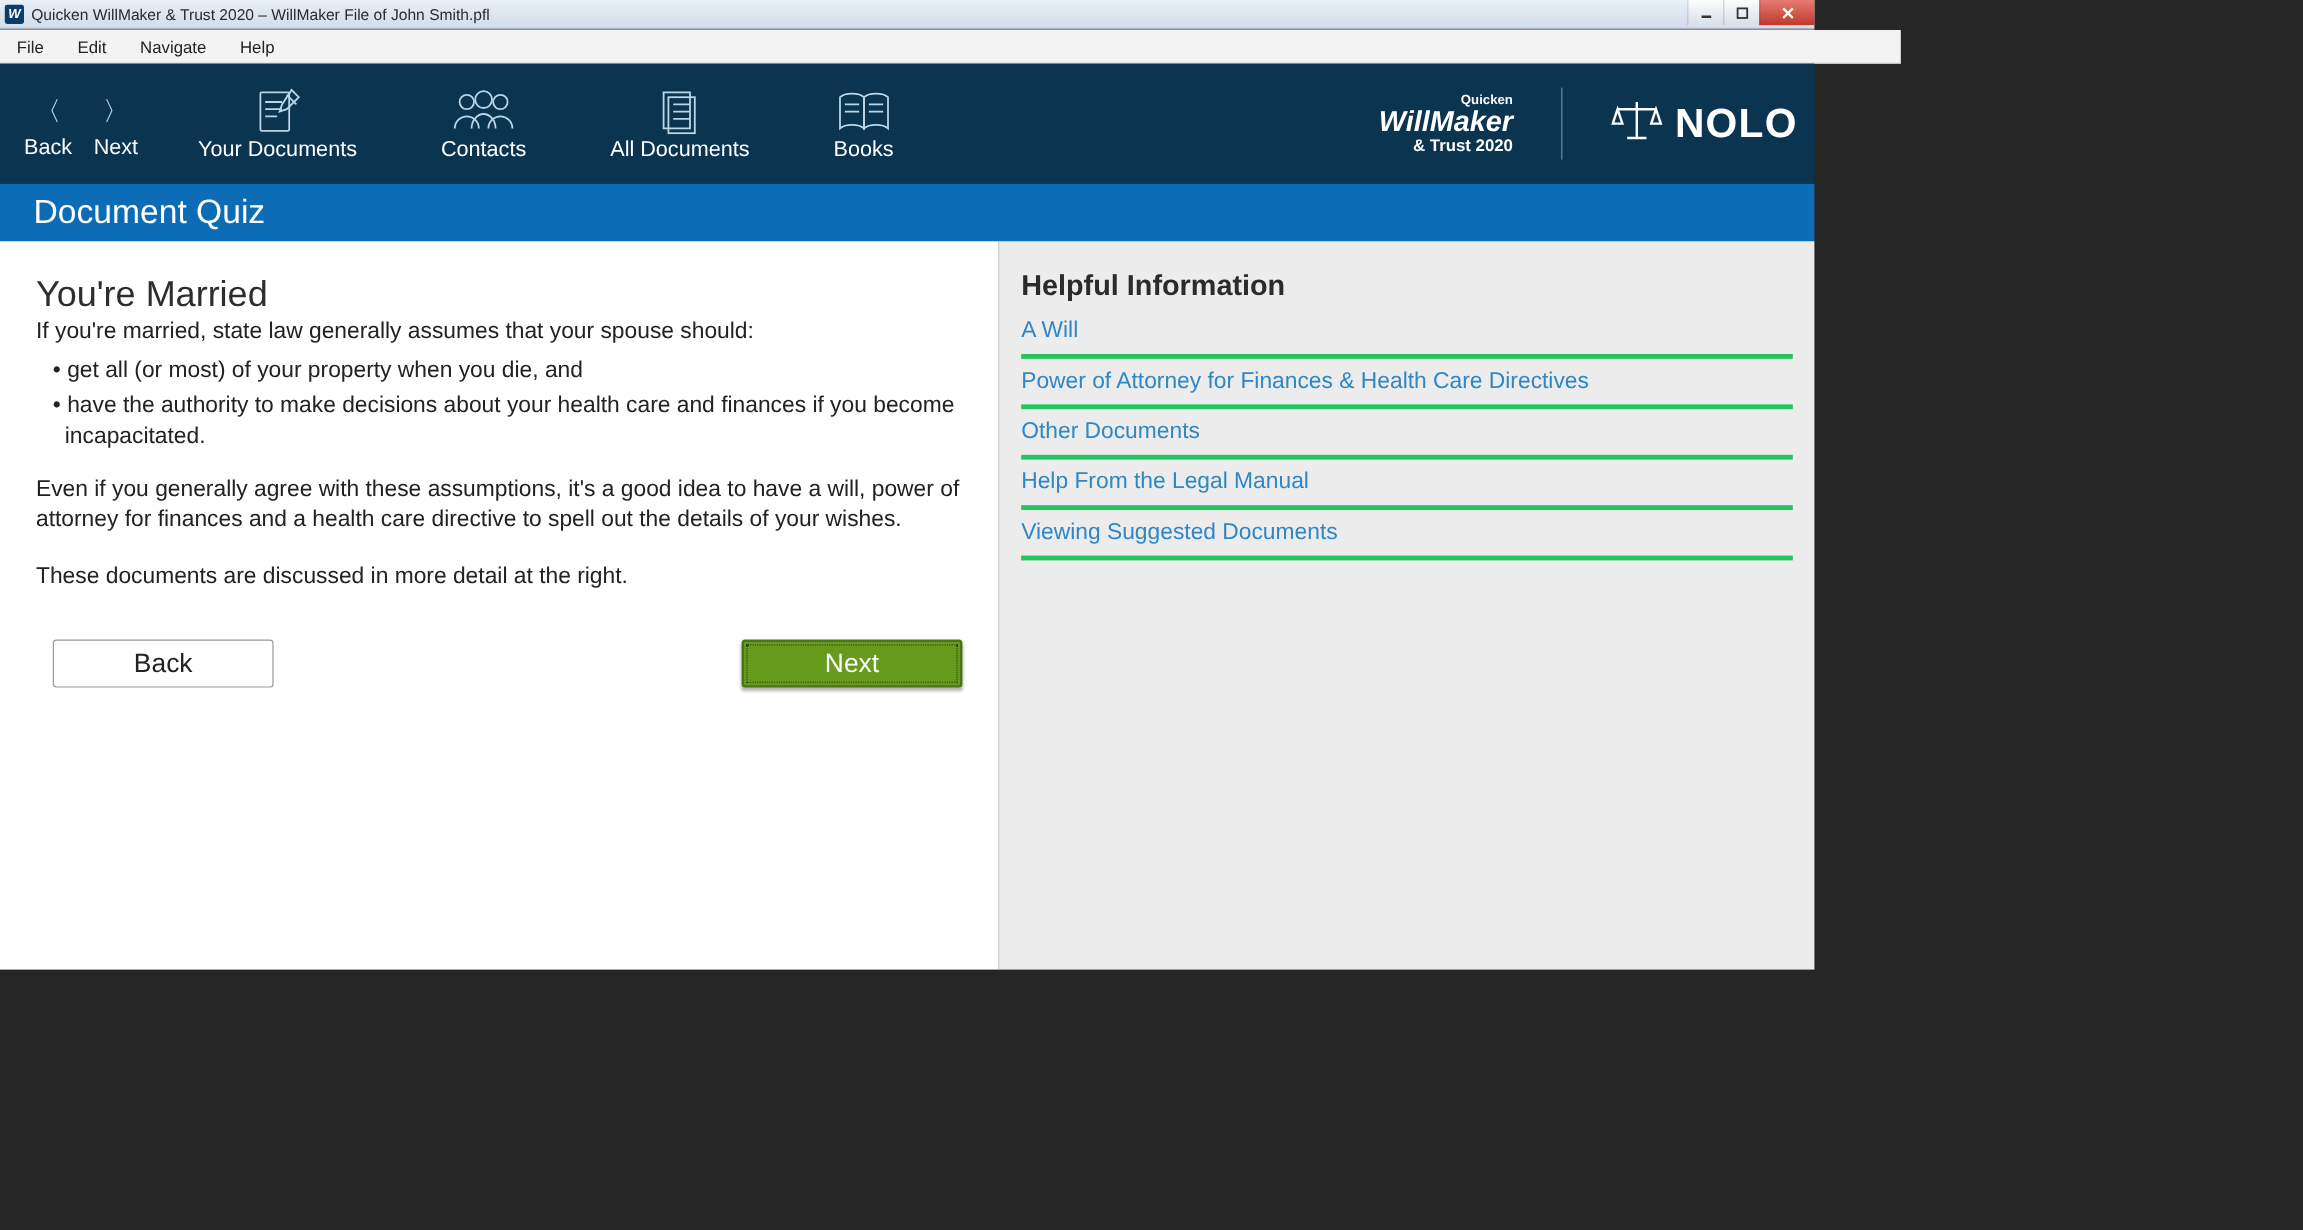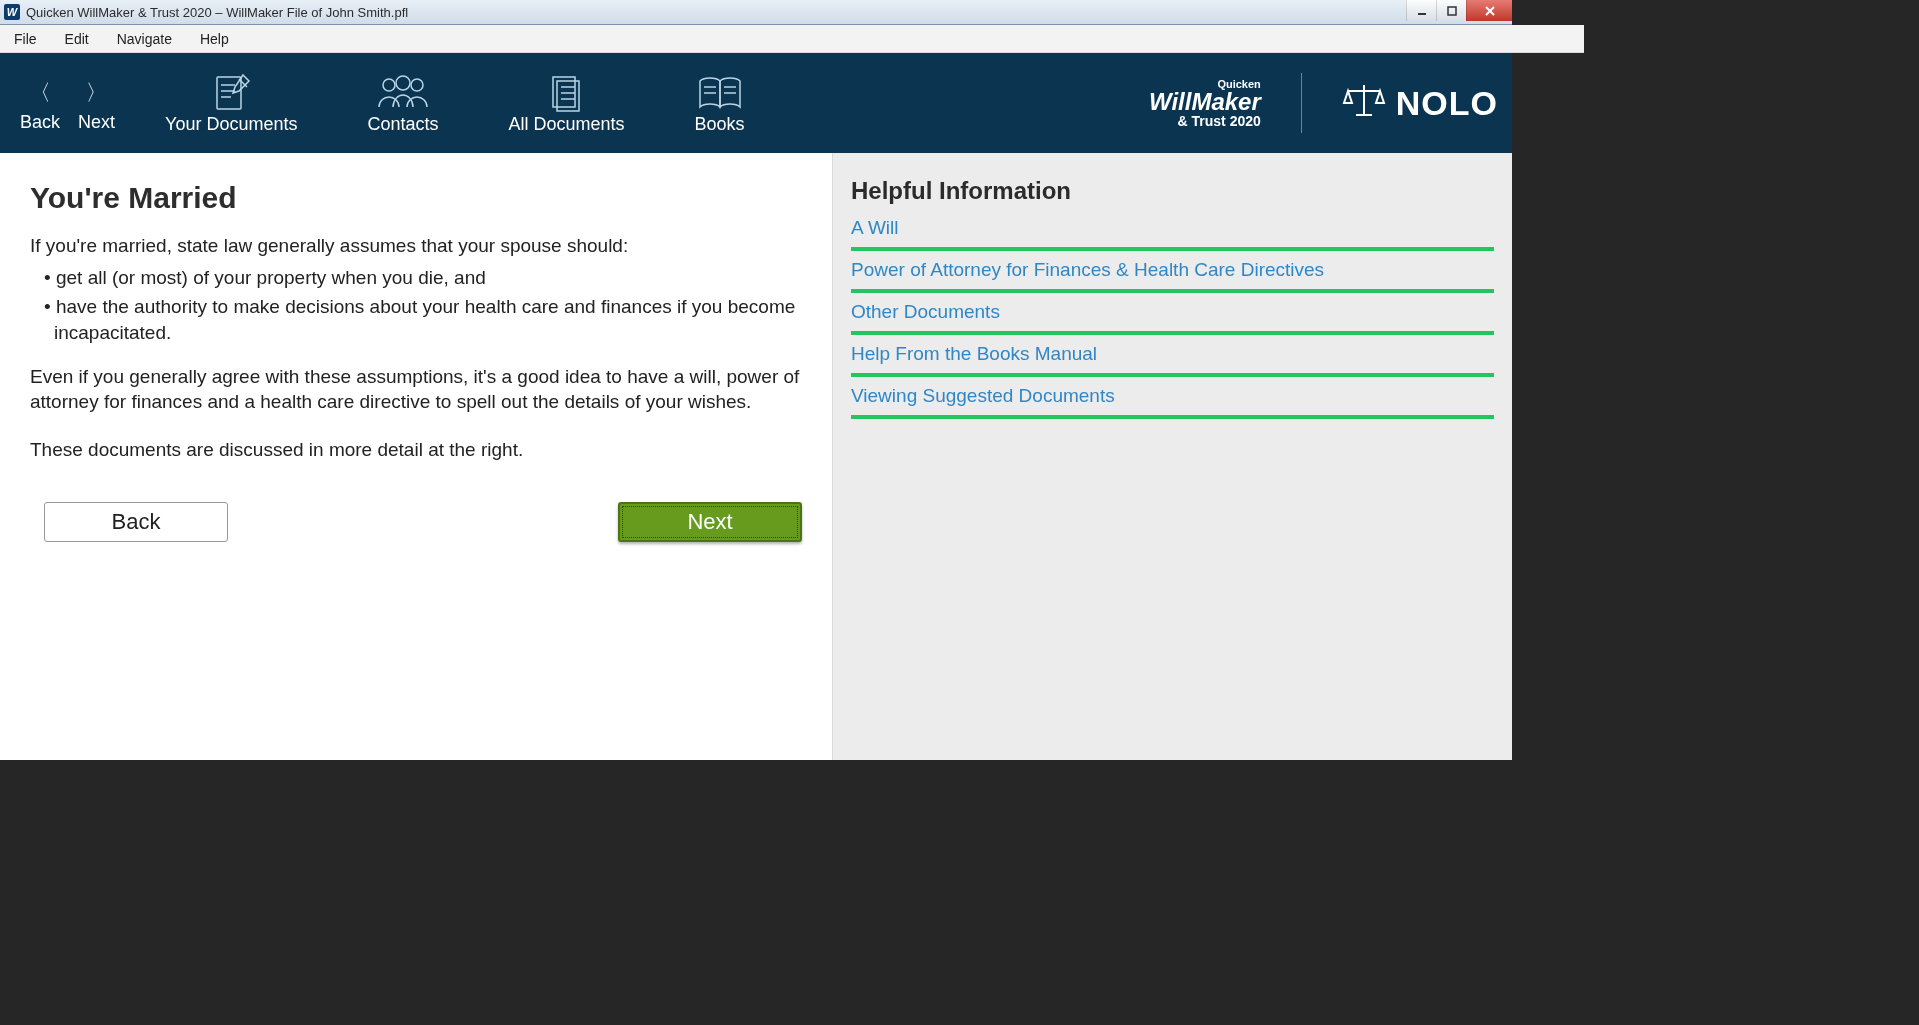--- a/index.html
+++ b/index.html
@@ -41,21 +41,21 @@
 .brand-nolo .txt { font-size: 34px; font-weight: 900; color: #fff; letter-spacing: 1px; }
 
 
 .subheader { height: 48px; background: #0d6cb6; color: #fff; display: flex; align-items: center; padding-left: 28px; font-size: 28px; font-weight: 400; width: 1512px; }
 
 
 .content { display: flex; width: 1512px; height: calc(808px - 25px - 28px - 100px - 48px); }
 .main-pane { width: 832px; padding: 28px 30px 20px 30px; background: #fff; }
 .side-pane { flex: 1; background: #ececec; padding: 24px 18px 20px 18px; border-left: 1px solid #d9d9d9; }
 
-.main-pane h2 { font-size: 30px; font-weight: 700; color: #2d2d2d; margin-bottom: 18px; }
+.main-pane h2 { font-size: 30px; font-weight: 400; color: #2d2d2d; margin-bottom: 1px; }
 .main-pane p { font-size: 19px; color: #222; line-height: 1.35; }
 .main-pane .intro { margin-bottom: 6px; }
 .main-pane ul { list-style: none; padding-left: 14px; margin-bottom: 18px; }
 .main-pane li { font-size: 19px; color: #222; line-height: 1.35; padding-left: 10px; text-indent: -10px; margin-top: 4px; }
 .main-pane li::before { content: "• "; }
 .main-pane .para2 { margin-bottom: 22px; }
 
 .button-row { display: flex; gap: 390px; margin-top: 40px; padding-left: 14px; }
 .btn { width: 184px; height: 40px; font-size: 22px; border-radius: 3px; cursor: pointer; display:flex; align-items:center; justify-content:center; }
 .btn-back { background: #fff; border: 1px solid #999; color: #222; }
@@ -187,20 +187,21 @@
                 <path d="M6 10 L2 22 L10 22 Z"></path>
                 <path d="M38 10 L34 22 L42 22 Z"></path>
                 <line x1="14" y1="34" x2="30" y2="34"></line>
               </svg>
       </span>
       <span class="txt">NOLO</span>
     </div>
   </div>
 </div>
 
+<div class="subheader">Document Quiz</div>
 
 <div class="content">
   <div class="main-pane">
     <h2>You're Married</h2>
     <p class="intro">If you're married, state law generally assumes that your spouse should:</p>
     <ul>
       <li>get all (or most) of your property when you die, and</li>
       <li>have the authority to make decisions about your health care and finances if you become incapacitated.</li>
     </ul>
     <p class="para2">Even if you generally agree with these assumptions, it's a good idea to have a will, power of attorney for finances and a health care directive to spell out the details of your wishes.</p>
@@ -210,19 +211,19 @@
       <div class="btn btn-back">Back</div>
       <div class="btn btn-next">Next</div>
     </div>
   </div>
 
   <div class="side-pane">
     <h3>Helpful Information</h3>
     <a class="help-link">A Will</a>
     <a class="help-link">Power of Attorney for Finances &amp; Health Care Directives</a>
     <a class="help-link">Other Documents</a>
-    <a class="help-link">Help From the Books Manual</a>
+    <a class="help-link">Help From the Legal Manual</a>
     <a class="help-link">Viewing Suggested Documents</a>
   </div>
 </div>
 
 </div>
 </div>
 
 </body></html>

